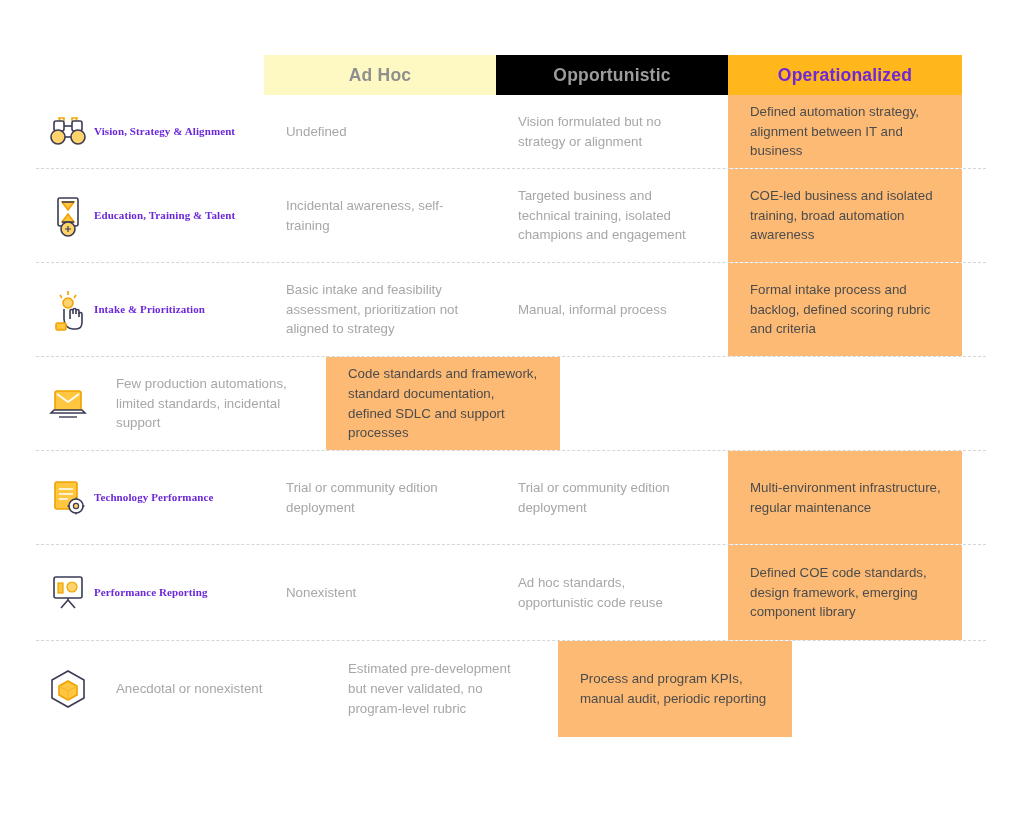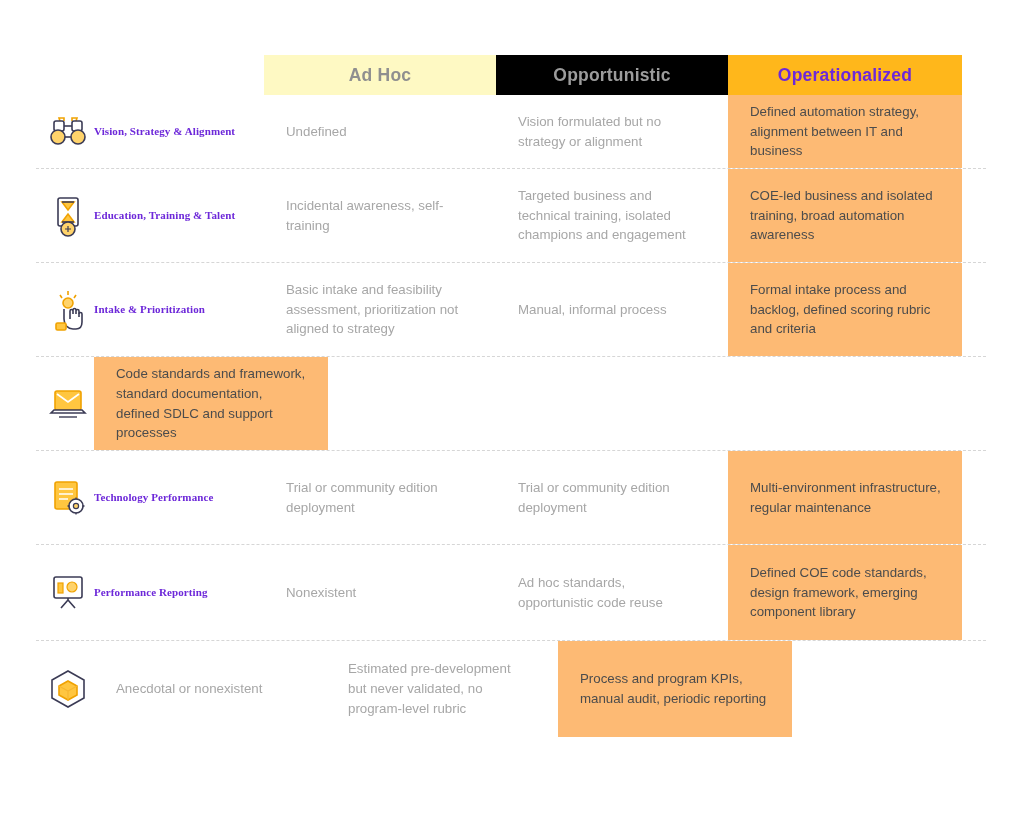--- a/index.html
+++ b/index.html
@@ -174,20 +174,21 @@
 
     <div class="row" style="height:94px">
       <div class="cell-icon">
         <svg class="icon-svg" width="46" height="42" viewBox="0 0 46 42" fill="none" stroke="#3b3b55" stroke-width="1.6">
           <rect x="10" y="8" width="26" height="19" rx="2" fill="#ffc640" stroke="#f0a202"></rect>
           <path d="M12 11 l11 8 l11 -8" stroke="#fff" stroke-width="1.8"></path>
           <path d="M6 30 h34 l-3 -3 H9 z" fill="#fff" stroke="#3b3b55"></path>
           <path d="M14 34 h18" stroke="#3b3b55" stroke-width="1.4"></path>
         </svg>
       </div>
+      <div class="cell-text">Few production automations, limited standards, incidental support</div>
       <div class="cell-oper">Code standards and framework, standard documentation, defined SDLC and support processes</div>
     </div>
 
     <div class="row" style="height:94px">
       <div class="cell-icon">
         <svg class="icon-svg" width="44" height="44" viewBox="0 0 44 44" fill="none" stroke="#3b3b55" stroke-width="1.6">
           <rect x="9" y="6" width="22" height="27" rx="2" fill="#ffc640" stroke="#f0a202"></rect>
           <path d="M13 13 h14 M13 18 h14 M13 23 h9" stroke="#fff" stroke-width="1.6"></path>
           <circle cx="30" cy="30" r="7" fill="#fff" stroke="#3b3b55"></circle>
           <circle cx="30" cy="30" r="2.6" fill="#ffd36b" stroke="#3b3b55" stroke-width="1.2"></circle>

